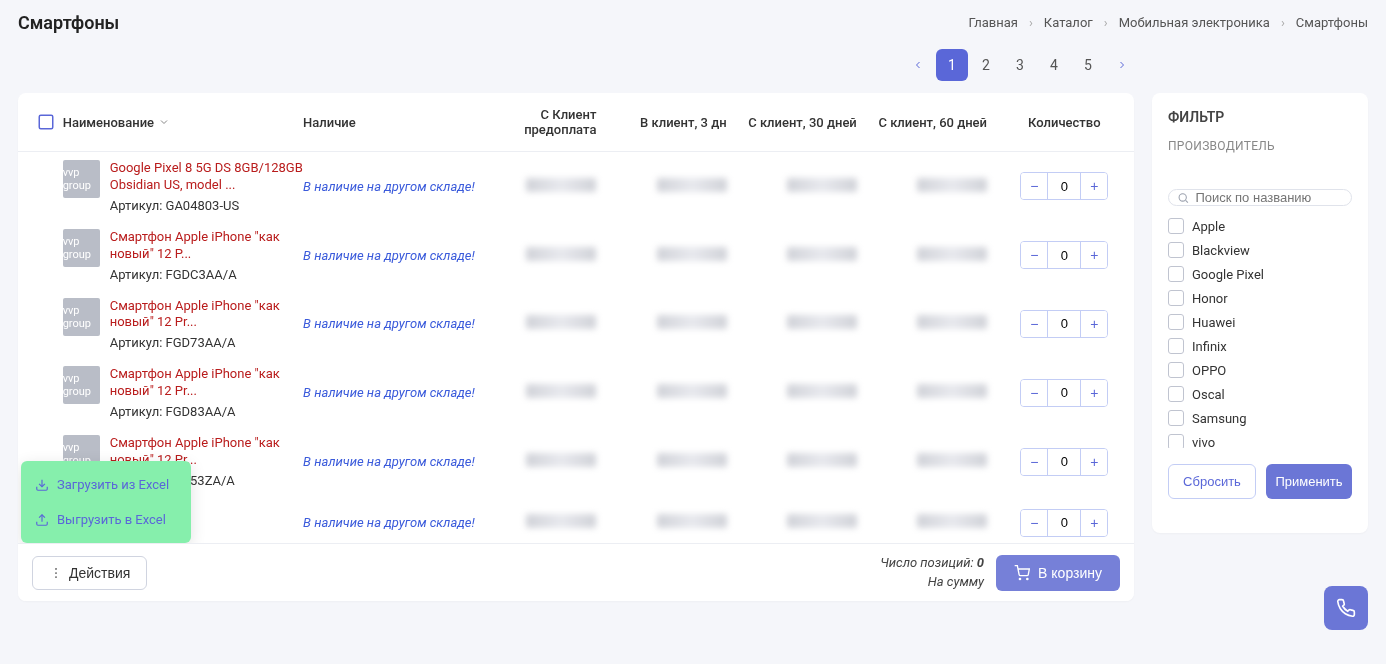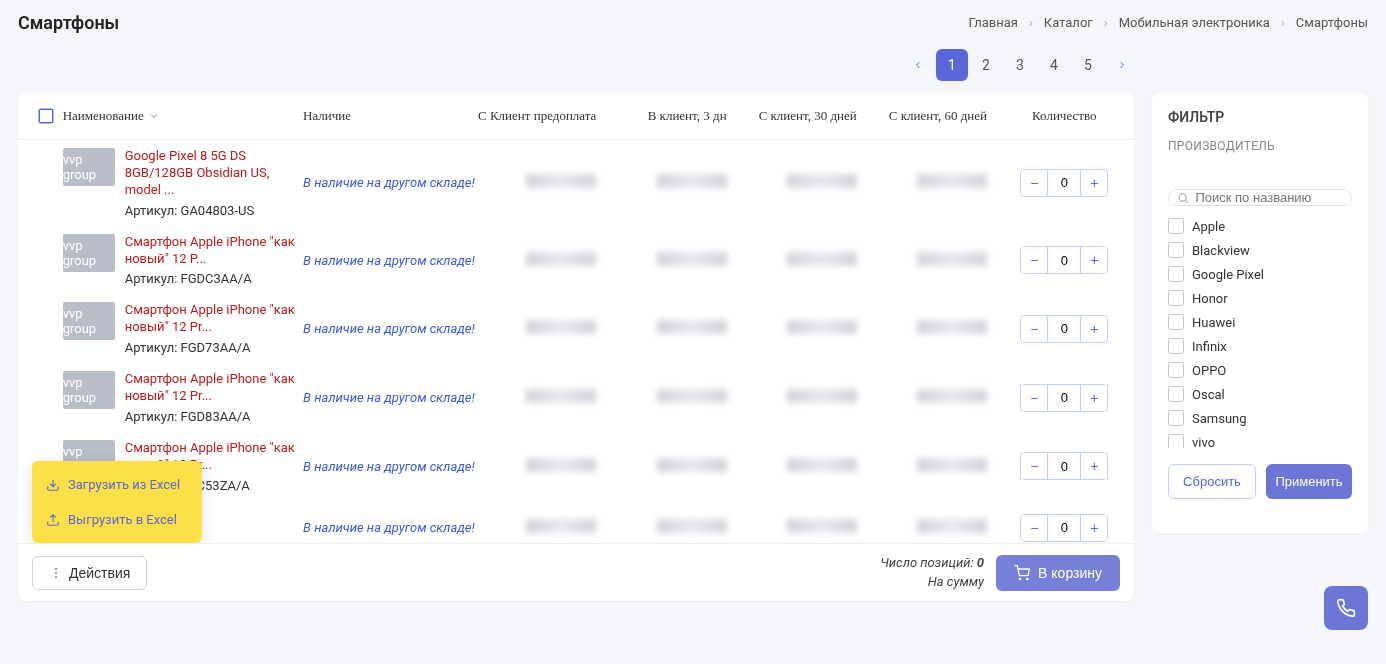--- a/index.html
+++ b/index.html
@@ -69,41 +69,40 @@
     box-shadow: 0 1px 2px rgba(0,0,0,0.03);
   }
   .thead {
     display: flex;
     align-items: center;
     border-bottom: 1px solid #eceef3;
     padding: 14px 12px;
     font-size: 13px;
     color: #333;
     font-weight: 500;
-    font-family: Liberation Serif, serif;
   }
   .col-check { width: 34px; display:flex; align-items:center; justify-content:center; }
   .col-name { width: 250px; display:flex; align-items:center; gap:4px; }
   .col-avail { width: 180px; text-align:left; }
   .col-price { width: 135px; text-align:right; padding-right:10px; }
   .col-qty { width: 120px; text-align:center; }
   .thead .col-name span { cursor: pointer; }
   .tbody { max-height: 430px; overflow-y: auto; }
   .trow {
     display: flex;
     align-items: center;
     padding: 8px 12px;
     font-size: 13px;
   }
   .trow .col-check { width:34px; }
   .name-cell { width: 250px; display:flex; gap:10px; align-items:flex-start; }
   .thumb {
-    width: 52px; height: 38px; background: #b9bdc7; color:#fff;
+    width: 37px; height: 38px; background: #b9bdc7; color:#fff;
     display:flex; align-items:center; justify-content:center;
-    font-size: 13px; border-radius:2px; flex-shrink:0;
+    font-size: 11px; border-radius:2px; flex-shrink:0;
   }
   .name-text a { color:#b91c1c; font-size:13px; text-decoration:none; line-height:1.3;text-align:center; }
   .name-text .sku { color:#333; font-size:13px; margin-top:4px; }
   .avail-cell { width:180px; color:#3b5bdb; font-size:13px;font-style:italic; }
   .price-cell { width:135px; text-align:right; padding-right:10px; }
   .price-cell .blur {
     display:inline-block; width:70px; height:14px;
     background: linear-gradient(90deg,#d0d2d8,#e8e9ee,#d0d2d8);
     filter: blur(3px); border-radius:2px;
   }
@@ -125,21 +124,21 @@
     display:flex; align-items:center; justify-content:space-between;
     padding: 10px 14px; background:#fff; border-top:1px solid #eceef3;
     height: 58px;
   }
   .actions-btn {
     border:1px solid #d0d4e0; background:#fff; border-radius:6px;
     padding: 8px 16px; display:flex; align-items:center; gap:6px;
     cursor:pointer; font-size:14px; color:#333;
   }
   .actions-popup {
-    position:absolute; bottom:58px; left:14px; background:#fde047;
+    position:absolute; bottom:58px; left:3px; background:#86efac;
     border-radius:6px; box-shadow:0 4px 16px rgba(0,0,0,0.12);
     padding:6px 0; width:170px;
   }
   .actions-popup .item {
     display:flex; align-items:center; gap:8px;
     padding:10px 14px; cursor:pointer; color:#5a67d8; font-size:13px;
   }
   .summary { font-size:13px; color:#444; text-align:right; line-height:1.4; margin-right:12px;font-style:italic; }
   .cart-btn {
     background:#7680d8; color:#fff; border:none; border-radius:6px;

